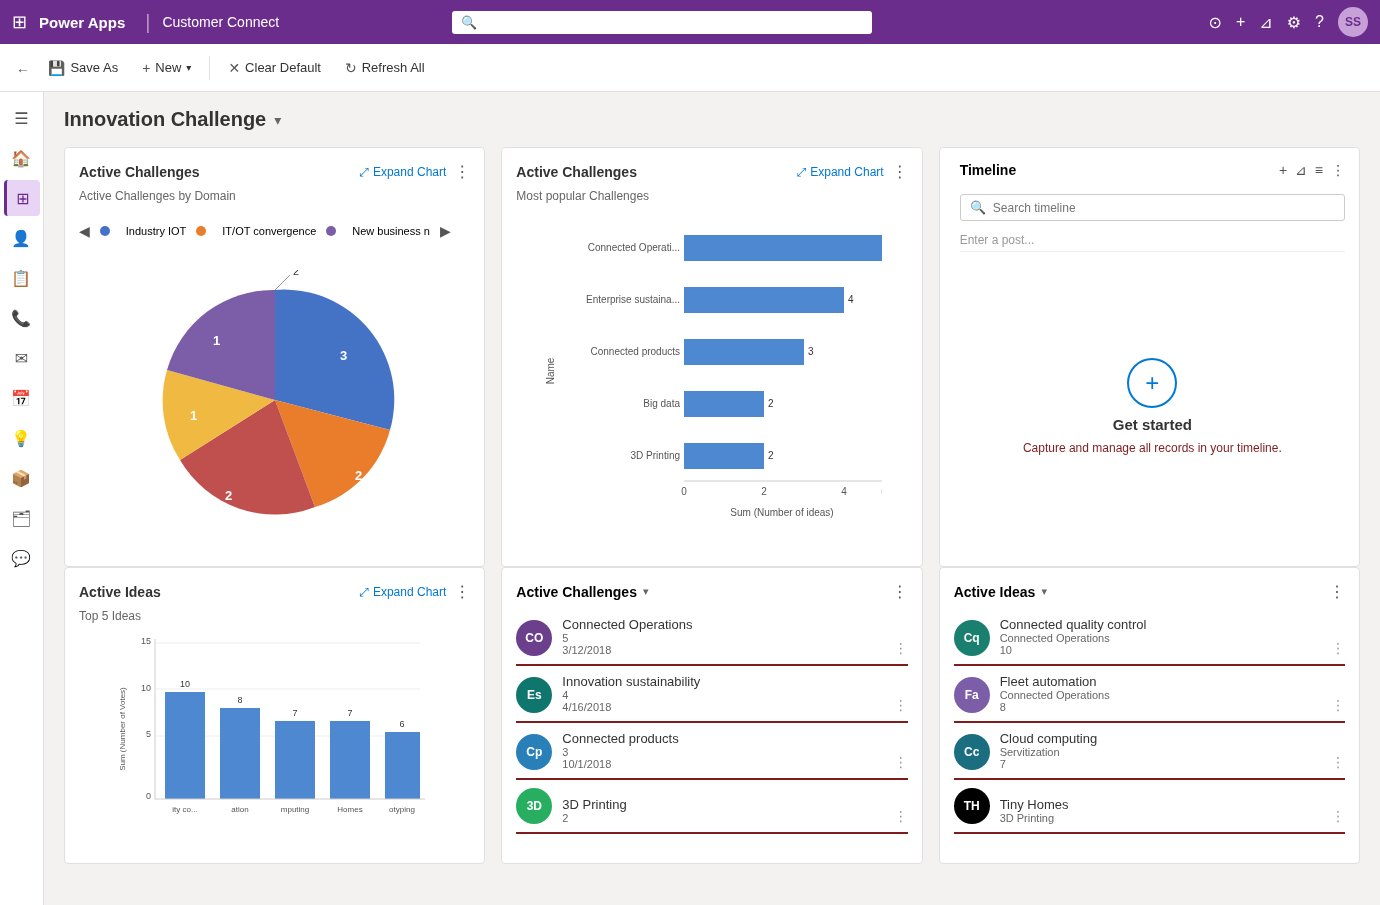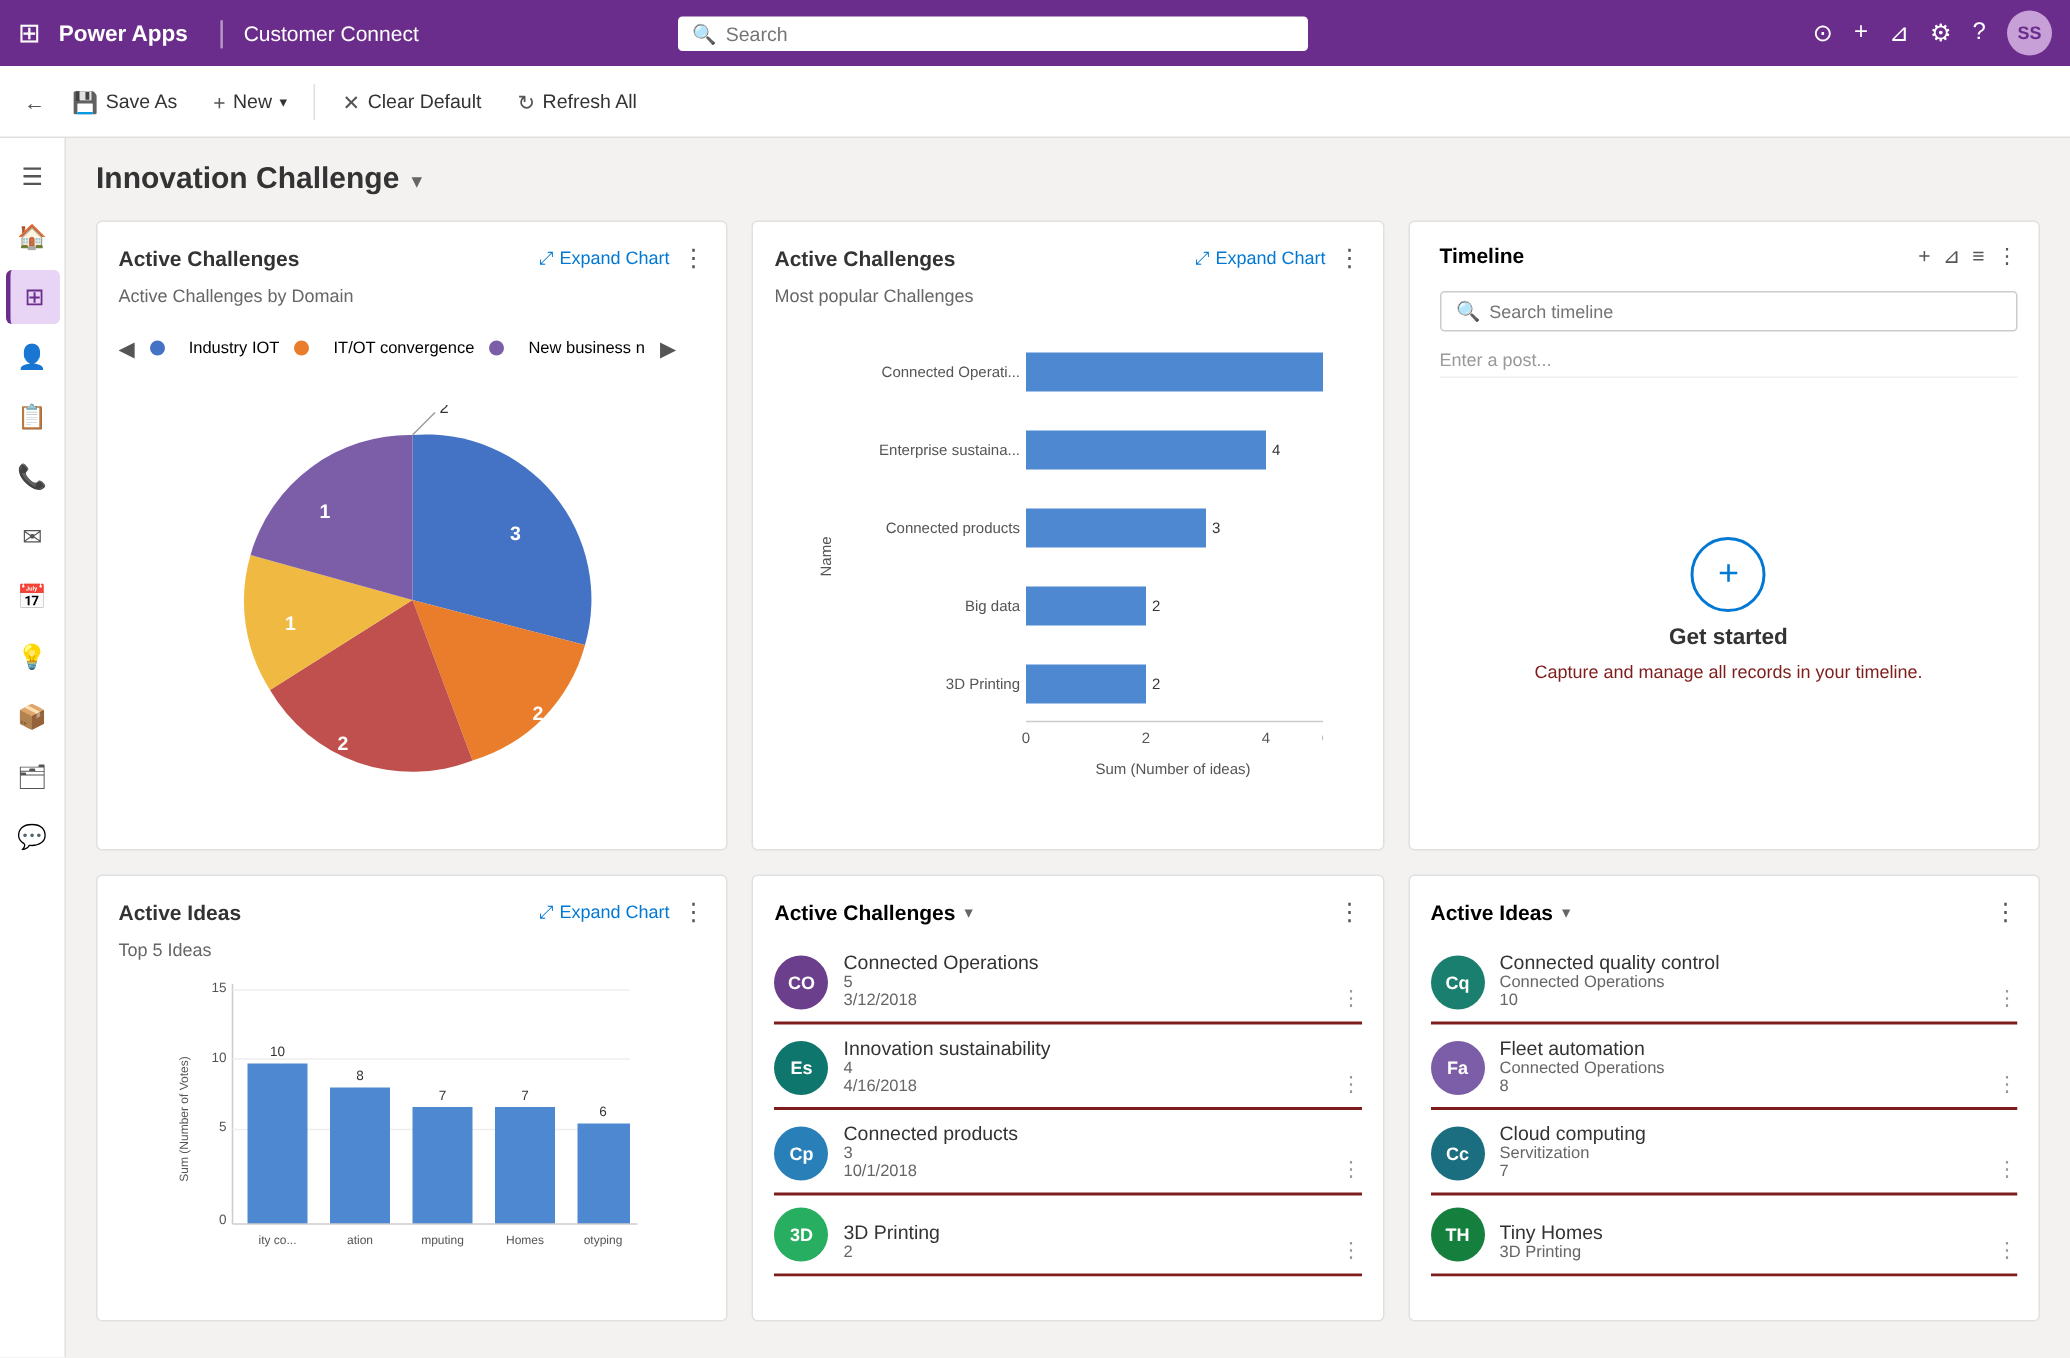--- a/index.html
+++ b/index.html
@@ -139,21 +139,20 @@
       font-size: 24px; color: #0078d4;
     }
     .timeline-get-started h3 { font-size: 15px; font-weight: 600; color: #333; }
     .timeline-get-started p { font-size: 12px; color: #7f1d1d; text-align: center; }
 
     
     .bottom-grid {
       display: grid;
       grid-template-columns: 1fr 1fr 1fr;
       gap: 16px;
-      margin-top: 16px;
     }
 
     
     .list-header {
       display: flex; align-items: center; justify-content: space-between; margin-bottom: 8px;
     }
     .list-title-group { display: flex; align-items: center; gap: 6px; }
     .list-title { font-size: 14px; font-weight: 600; }
     .list-chevron { font-size: 11px; color: #666; cursor: pointer; }
 
@@ -184,21 +183,20 @@
 </head>
 <body>
 
 <div class="top-nav">
   <span class="app-grid">⊞</span>
   <span class="brand">Power Apps</span>
   <span class="divider">|</span>
   <span class="app-name">Customer Connect</span>
   <div class="search-bar">
     <span style="color:#999;">🔍</span>
-    <input type="text" placeholder="Search" style="">
   </div>
   <div class="nav-icons">
     <span title="Recent">⊙</span>
     <span title="Add">+</span>
     <span title="Filter">⊿</span>
     <span title="Settings">⚙</span>
     <span title="Help">?</span>
     <div class="avatar">SS</div>
   </div>
 </div>
@@ -514,21 +512,21 @@
             <div class="list-item-content">
               <div class="list-item-title">Cloud computing</div>
               <div class="list-item-sub">
                 <span>Servitization</span><br>
                 <span>7</span>
               </div>
             </div>
             <button class="list-item-more">⋮</button>
           </div>
           <div class="list-item">
-            <div class="list-avatar" style="background:#15803d;">TH</div>
+            <div class="list-avatar" style="background:#000000;">TH</div>
             <div class="list-item-content">
               <div class="list-item-title">Tiny Homes</div>
               <div class="list-item-sub">
                 <span>3D Printing</span>
               </div>
             </div>
             <button class="list-item-more">⋮</button>
           </div>
         </div>
       </div>

